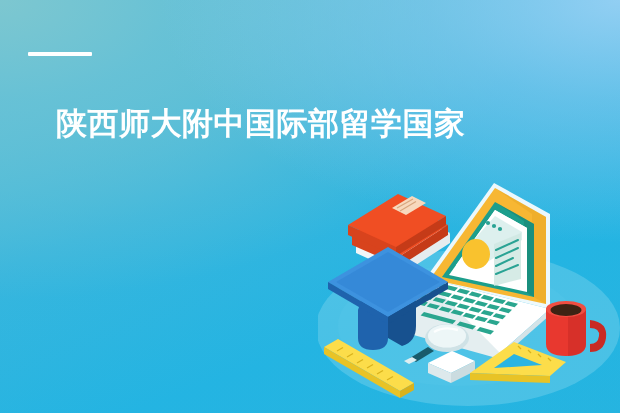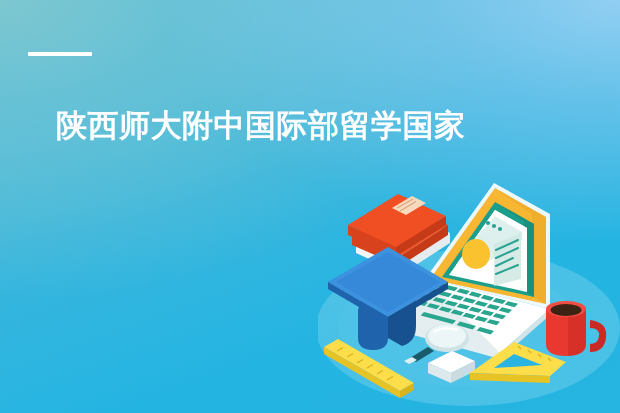--- a/index.html
+++ b/index.html
@@ -5,21 +5,21 @@
   html, body {
     margin: 0;
     padding: 0;
     background: #ffffff;
   }
   #banner {
     position: relative;
     width: 620px;
     height: 413px;
     overflow: hidden;
-    font-family: Liberation Serif, serif;
+    font-family: Liberation Mono, monospace;
     
     background:
       radial-gradient(120% 95% at 100% 0%, rgba(150,208,244,0.95) 0%, rgba(140,203,242,0.55) 26%, rgba(60,184,228,0.0) 62%),
       radial-gradient(130% 110% at 0% 0%, rgba(125,199,208,1) 0%, rgba(105,194,214,0.85) 22%, rgba(52,181,226,0.10) 66%),
       linear-gradient(160deg, #6fc3cf 0%, #38b6dd 42%, #22b4e2 72%, #24b4e0 100%);
   }
 
   
   #accent-rule {
     position: absolute;

